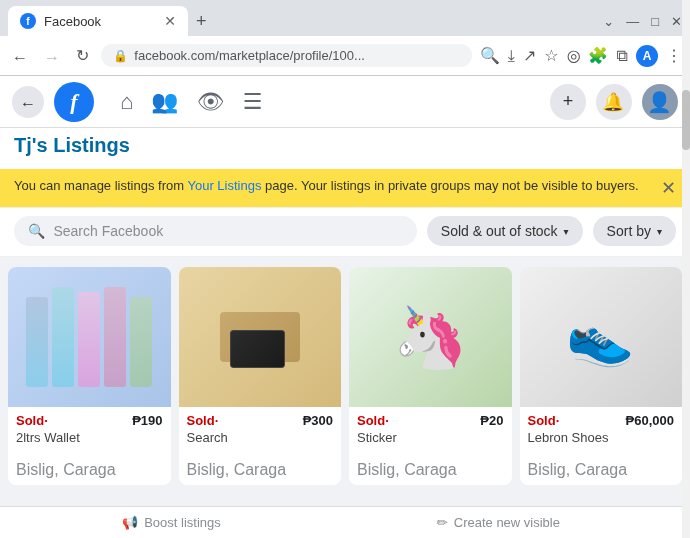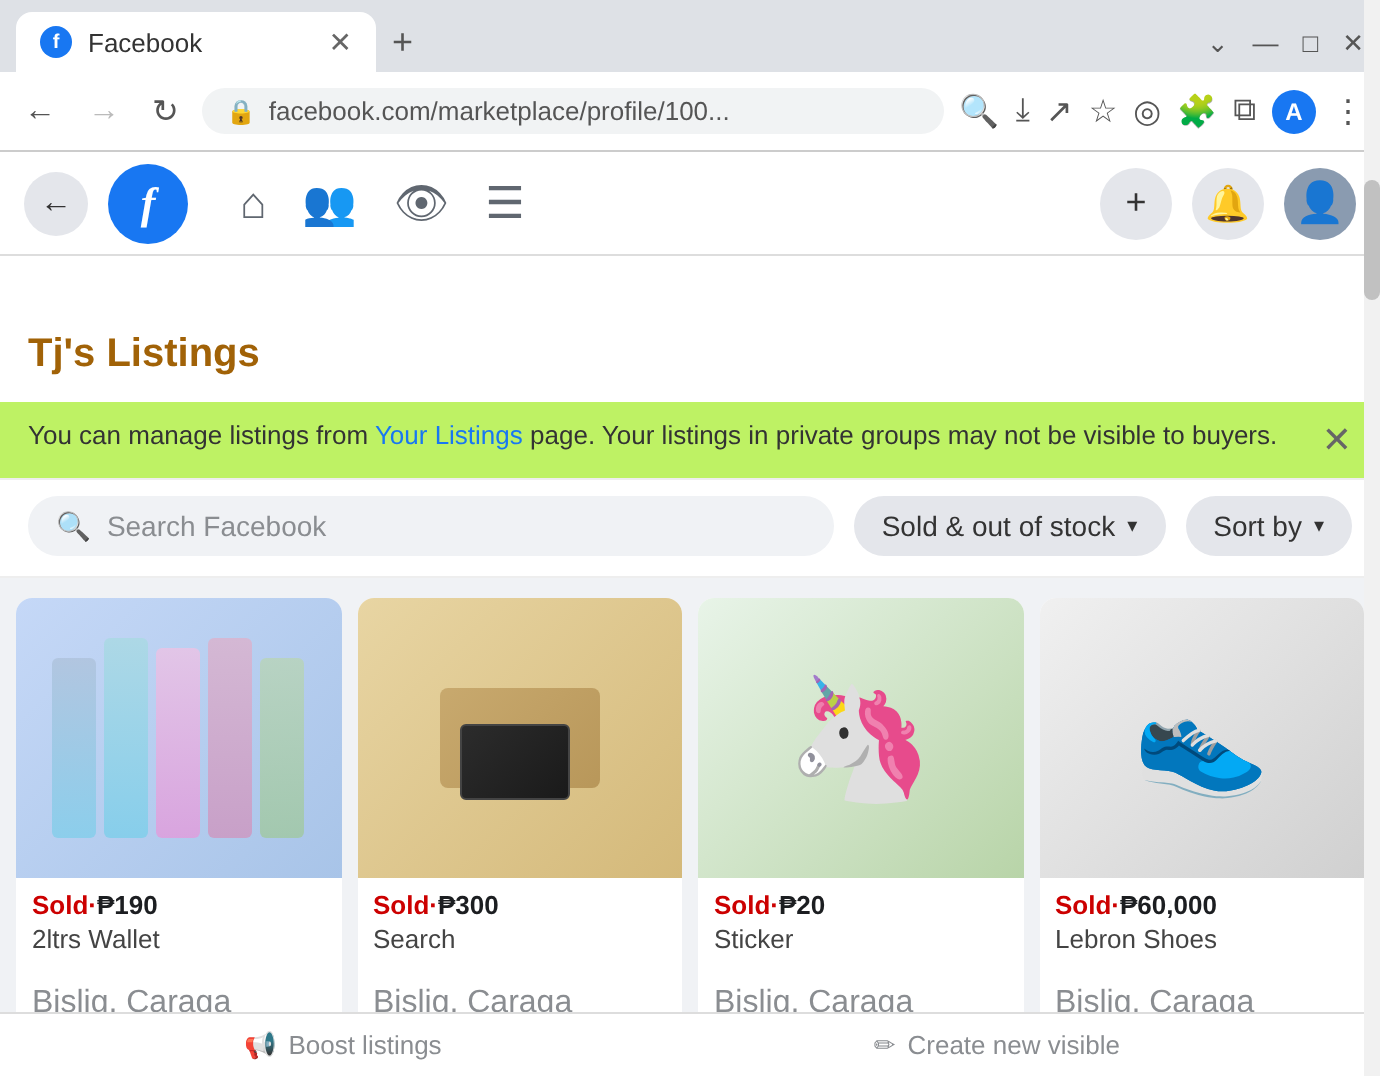--- a/index.html
+++ b/index.html
@@ -29,44 +29,44 @@
     .fb-header { background: #fff; border-bottom: 1px solid #ddd; display: flex; align-items: center; padding: 0 12px; height: 52px; gap: 10px; }
     .fb-back-btn { width: 32px; height: 32px; background: #e4e6eb; border-radius: 50%; display: flex; align-items: center; justify-content: center; cursor: pointer; font-size: 16px; color: #333; }
     .fb-logo { width: 40px; height: 40px; background: #1877f2; border-radius: 50%; display: flex; align-items: center; justify-content: center; color: white; font-weight: bold; font-size: 22px; font-family: Georgia, serif; }
     .fb-nav-icons { display: flex; gap: 18px; align-items: center; margin-left: 16px; }
     .fb-nav-icon { font-size: 22px; color: #606770; cursor: pointer; }
     .fb-right-icons { margin-left: auto; display: flex; gap: 10px; align-items: center; }
     .fb-right-icon { width: 36px; height: 36px; background: #e4e6eb; border-radius: 50%; display: flex; align-items: center; justify-content: center; cursor: pointer; font-size: 18px; color: #333; }
     .fb-avatar { width: 36px; height: 36px; background: #8a9bb0; border-radius: 50%; display: flex; align-items: center; justify-content: center; }
 
     
-    .notification-banner { background: #bef264; padding: 8px 14px; font-size: 13px; color: #333; display: flex; align-items: flex-start; border-bottom: 1px solid #eee; }
+    .notification-banner { background: #fde047; padding: 8px 14px; font-size: 13px; color: #333; display: flex; align-items: flex-start; border-bottom: 1px solid #eee; }
     .notification-text { flex: 1; line-height: 1.4; }
     .notification-text a { color: #1877f2; text-decoration: none; }
     .notif-close { cursor: pointer; font-size: 18px; color: #666; margin-left: 8px; }
 
     
     .page-title-area { background: #fff; padding: 6px 14px 10px; }
-    .page-title { font-size: 20px; font-weight: 700; color: #a16207; margin-bottom: 2px; margin-top: 32px; }
+    .page-title { font-size: 20px; font-weight: 700; color: #0369a1; margin-bottom: 2px; }
 
     
     .filters-bar { background: #fff; padding: 8px 14px 10px; display: flex; align-items: center; gap: 10px; border-bottom: 1px solid #eee; }
     .search-box { flex: 1; background: #f0f2f5; border-radius: 20px; display: flex; align-items: center; padding: 7px 14px; gap: 8px; font-size: 14px; color: #8a8d91; }
     .filter-btn { background: #e4e6eb; border: none; border-radius: 20px; padding: 7px 14px; font-size: 14px; color: #333; cursor: pointer; display: flex; align-items: center; gap: 6px; white-space: nowrap; }
     .filter-btn .chevron { font-size: 10px; }
 
     
     .listings-section { padding: 10px 8px; background: #f0f2f5; }
     .listings-grid { display: grid; grid-template-columns: repeat(4, 1fr); gap: 8px; }
     .listing-card { background: #fff; border-radius: 8px; overflow: hidden; cursor: pointer; }
     .listing-img { width: 100%; height: 140px; object-fit: cover; background: #ddd; }
     .listing-info { padding: 6px 8px; }
     .listing-sold { color: #c00; font-size: 13px; font-weight: 700; }
     .listing-price { font-size: 13px; font-weight: 700; color: #1c1e21; }
-    .sold-price-row { display: flex; align-items: center; gap: 0; }
+    .sold-price-row { display: flex; align-items: center; gap: 0; justify-content: space-between; }
     .listing-name { font-size: 13px; color: #444; margin-top: 2px; }
     .listing-location { font-size: 16px; color: #8a8d91; margin-top: 16px; }
 
     
     .bottom-bar { background: #fff; border-top: 1px solid #ddd; display: flex; align-items: center; justify-content: space-around; padding: 8px 14px; }
     .bottom-action { display: flex; align-items: center; gap: 6px; font-size: 13px; color: #8a8d91; cursor: pointer; }
 
     
     .img-tumblers { background: linear-gradient(135deg, #e8f0fe, #c5d8f7); display: flex; align-items: center; justify-content: center; }
     .img-wallet { background: linear-gradient(135deg, #f5e6c8, #e8d5a3); display: flex; align-items: center; justify-content: center; }

